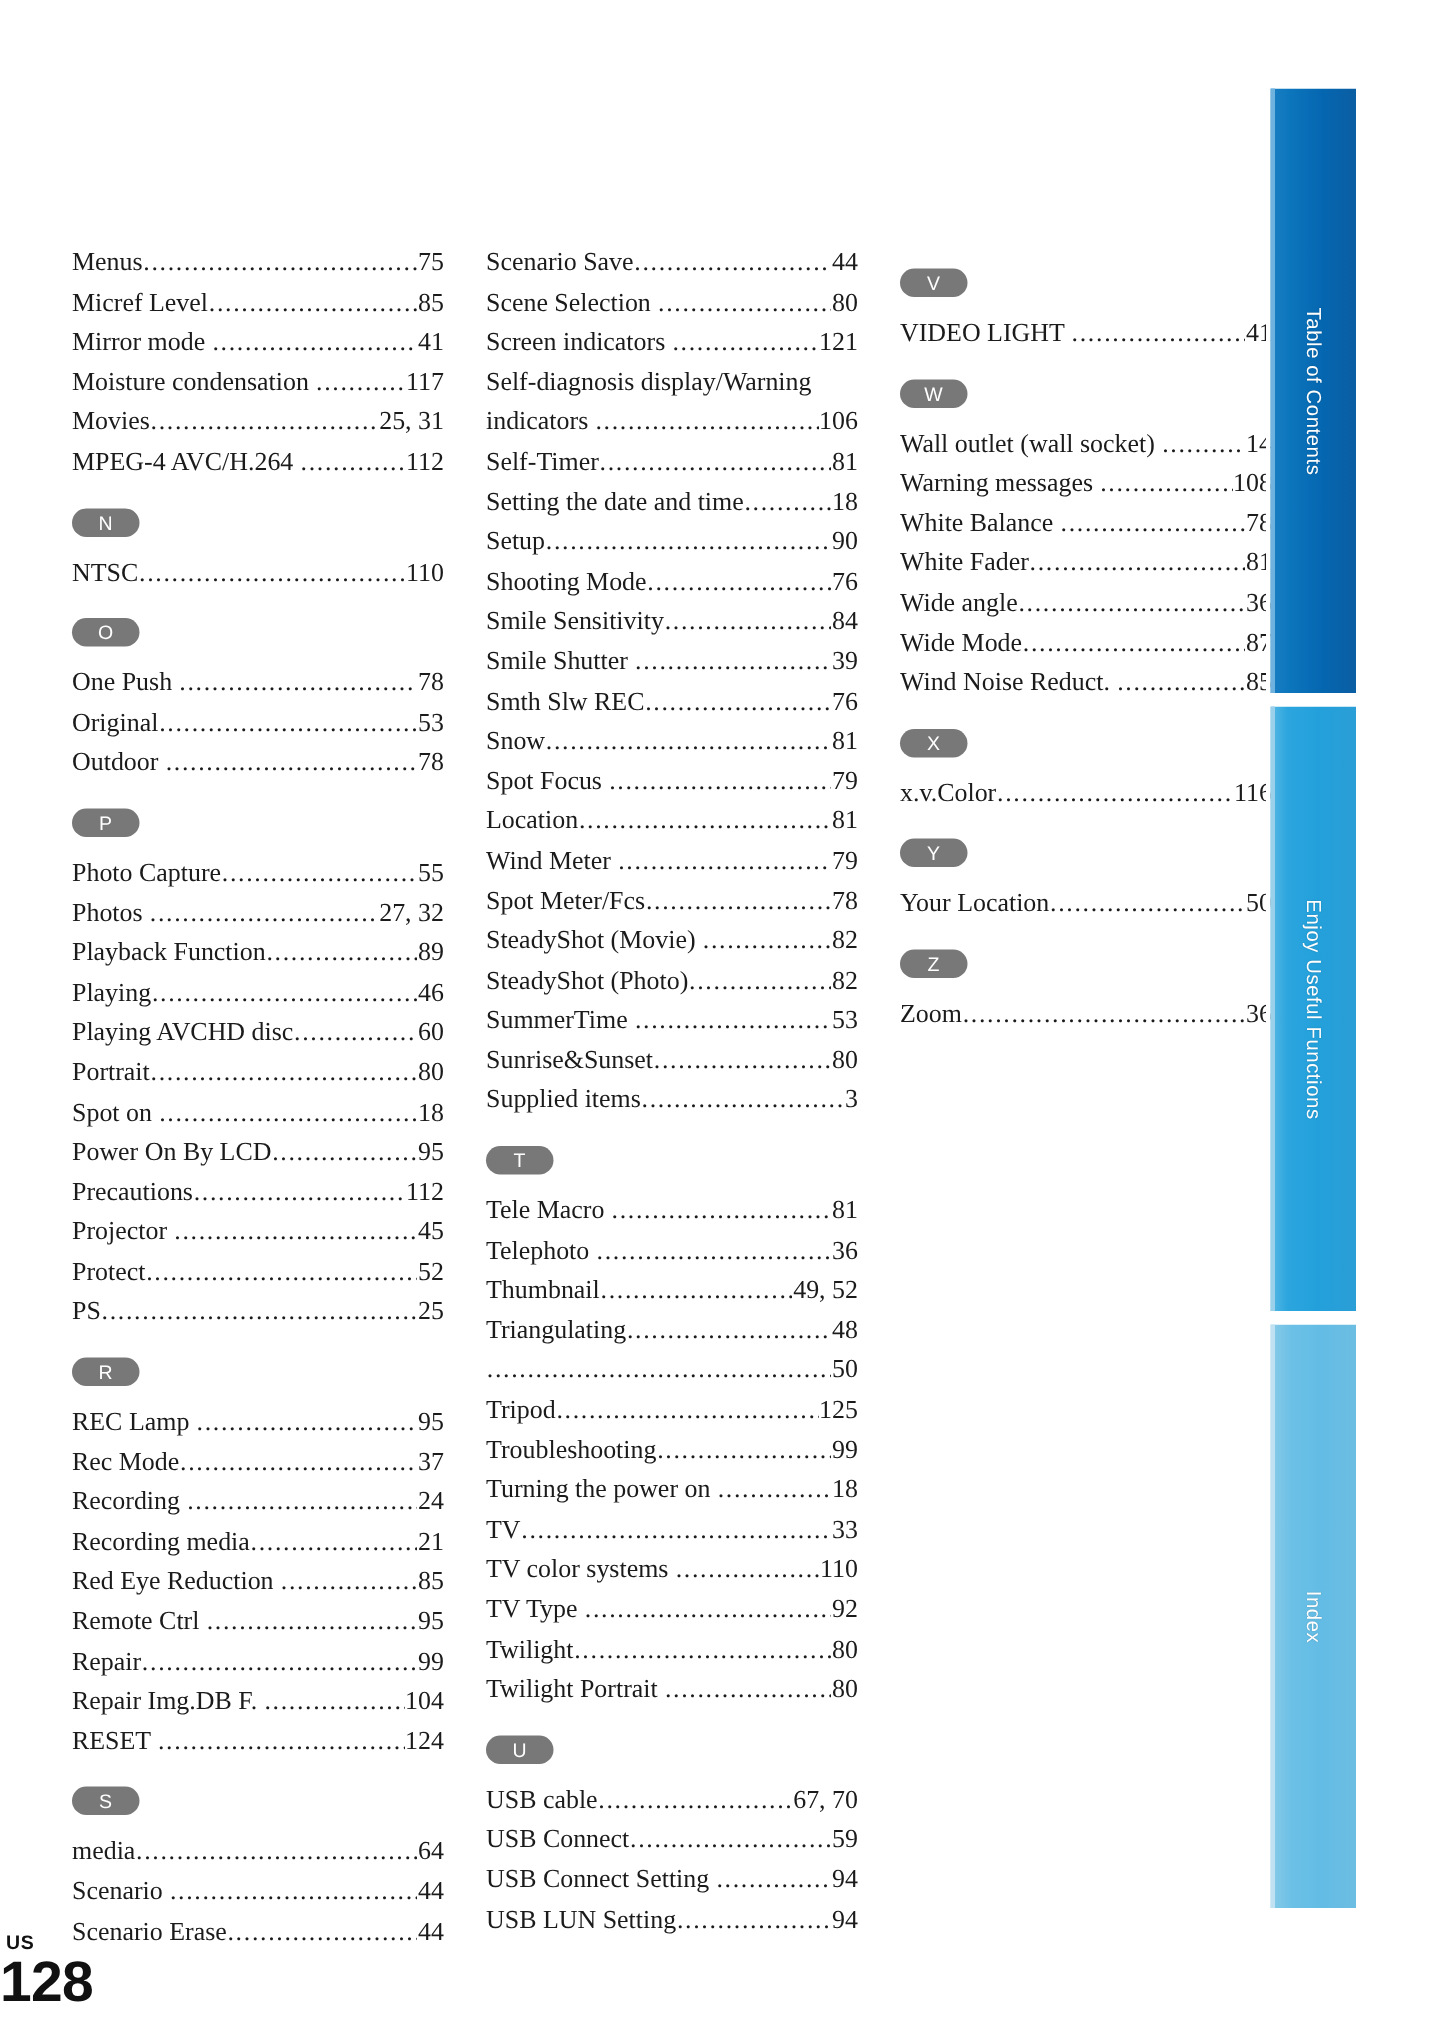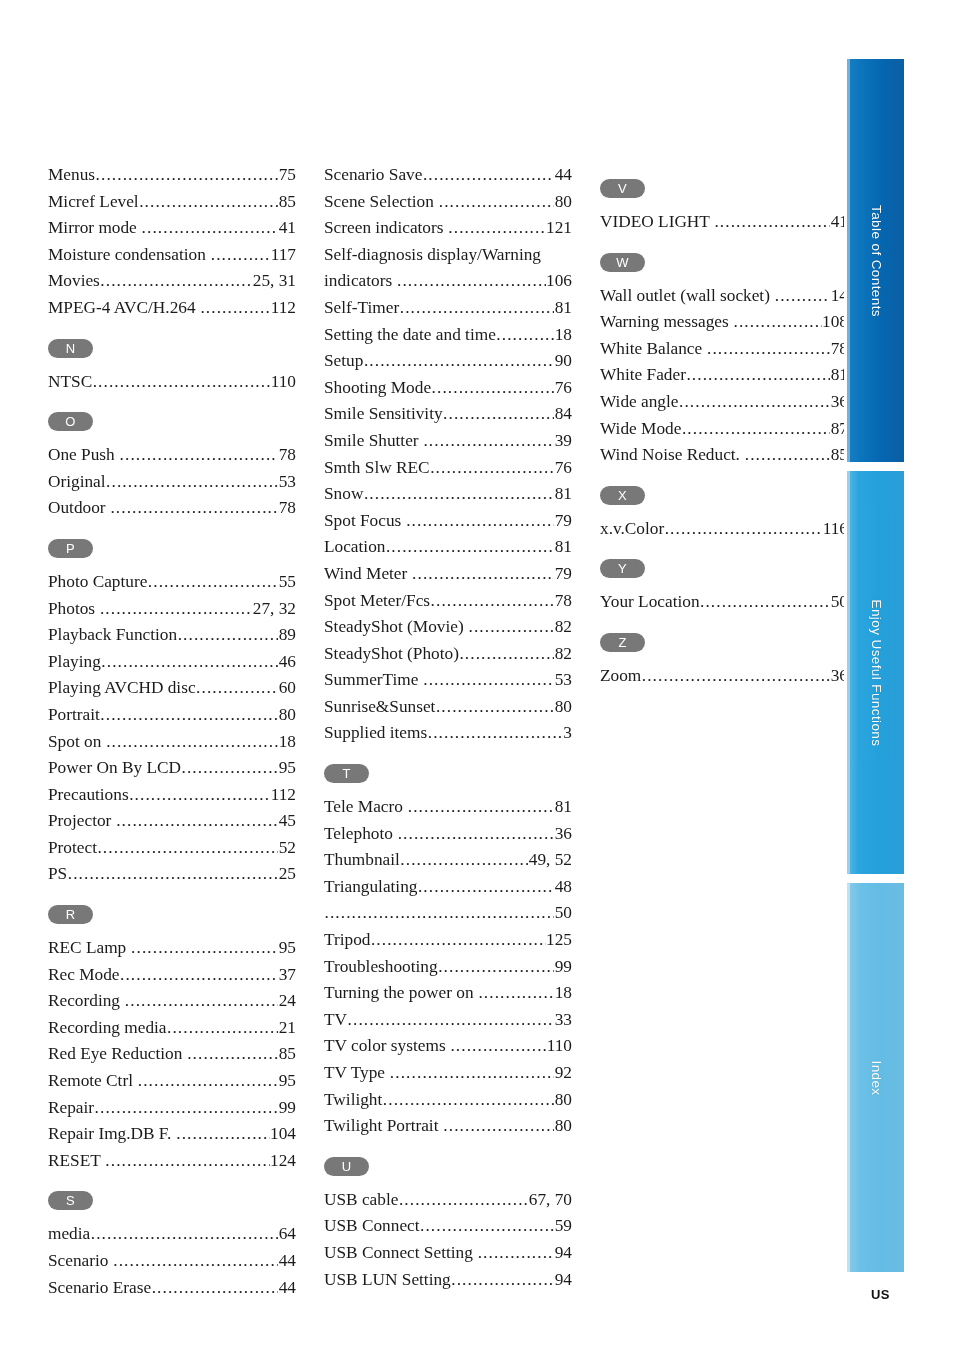--- a/index.html
+++ b/index.html
@@ -156,21 +156,21 @@
     width: 3px;
     background: #bfe1f2;
   }
 
   
   #footer {
     position: absolute;
     left: 0;
     top: 1288px;
     width: 890px;
-    text-align: right;
+    text-align: left;
     font-family: "Liberation Sans", sans-serif;
   }
   #footer .region {
     display: block;
     font-size: 13px;
     font-weight: bold;
     color: #111111;
     letter-spacing: 0.5px;
     line-height: 14px;
     margin-left: 4px;
@@ -636,15 +636,16 @@
     <div class="tab" id="tab-enjoy">
       <span class="tab-label">Enjoy Useful Functions</span>
     </div>
     <div class="tab" id="tab-index">
       <span class="tab-label">Index</span>
     </div>
   </div>
 
   <div id="footer">
     <span class="region">US</span>
+    <span class="pagenum">128</span>
   </div>
 
 </div>
 
 </body></html>

